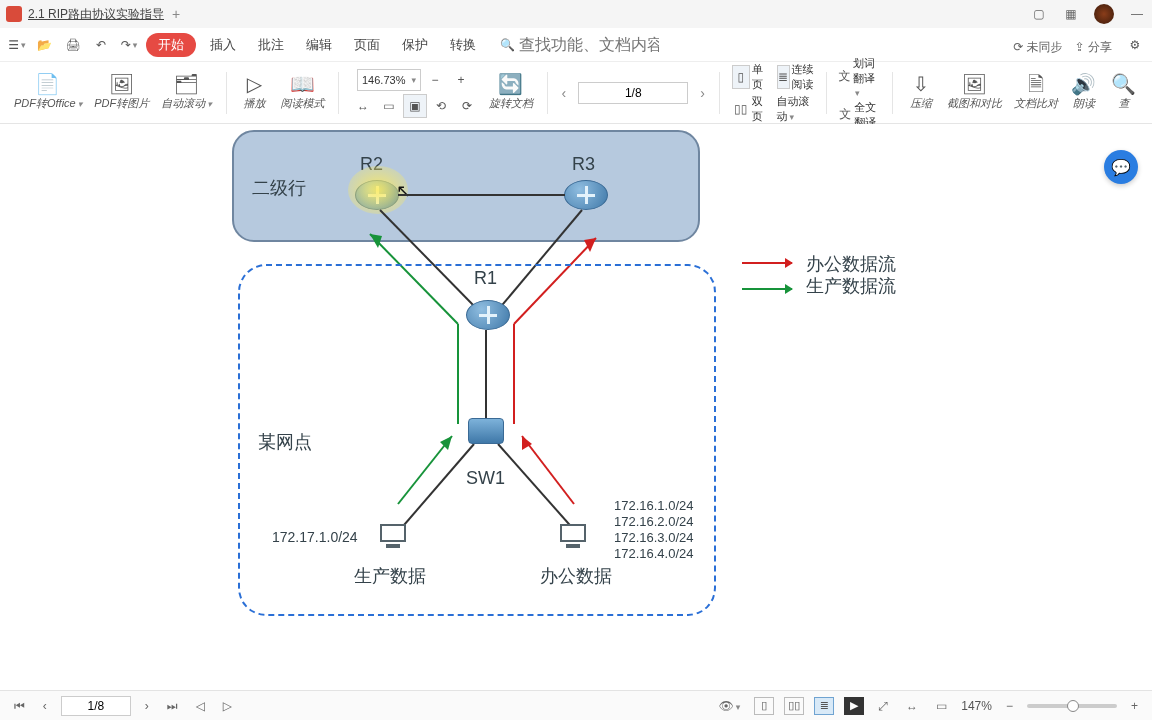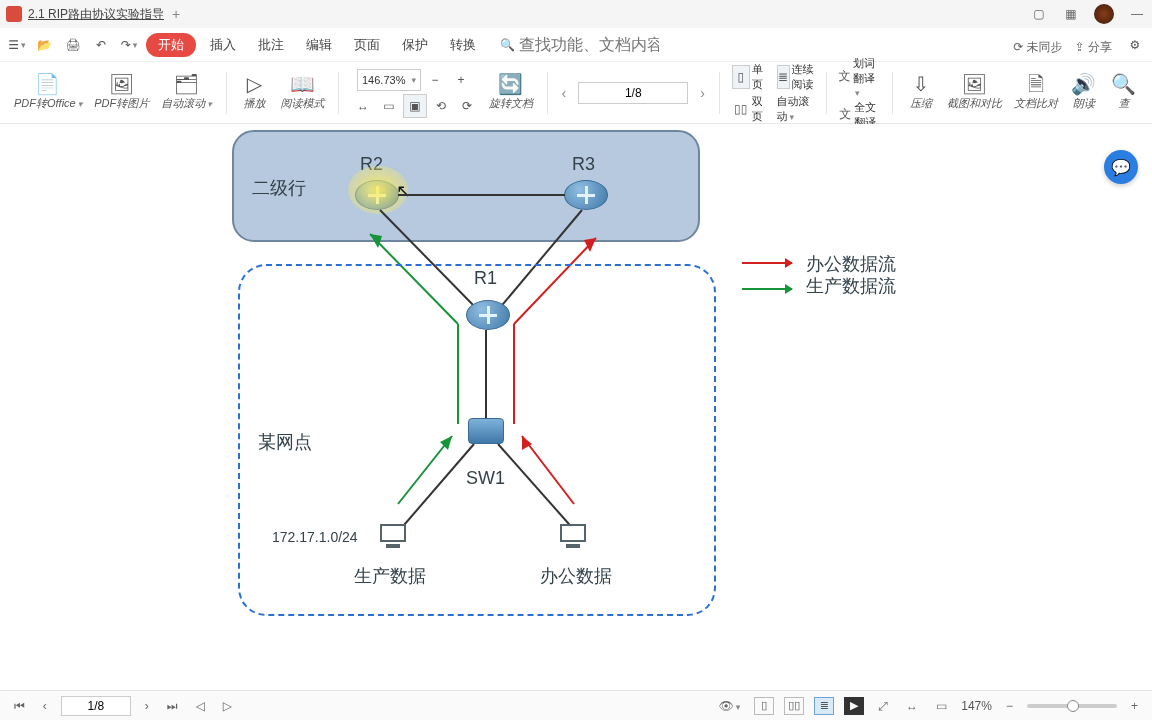--- a/index.html
+++ b/index.html
@@ -307,20 +307,26 @@
       </div>
     <div class="pc" style="left:560px; top:400px;">
         <div class="mon"></div>
         <div class="base"></div>
       </div>
 
     <div class="lbl-txt" style="left:272px; top:405px; font-size:14px;">172.17.1.0/24</div>
     <div class="lbl-txt" style="left:354px; top:440px;">生产数据</div>
     <div class="lbl-txt" style="left:540px; top:440px;">办公数据</div>
 
+    <div style="position:absolute; left:614px; top:374px; font-size:13px; color:#34424a; line-height:16px;">
+      <div>172.16.1.0/24</div>
+      <div>172.16.2.0/24</div>
+      <div>172.16.3.0/24</div>
+      <div>172.16.4.0/24</div>
+    </div>
 
     <div class="legend-arrow" style="left:742px; top:138px; width:50px; background:#d21f1f; color:#d21f1f;"></div>
     <div class="lbl-txt" style="left:806px; top:128px;">办公数据流</div>
     <div class="legend-arrow" style="left:742px; top:164px; width:50px; background:#17933a; color:#17933a;"></div>
     <div class="lbl-txt" style="left:806px; top:138px;margin-top:12px;">生产数据流</div>
 
   </div>
 </div>
 
 <div class="fab">💬</div>

